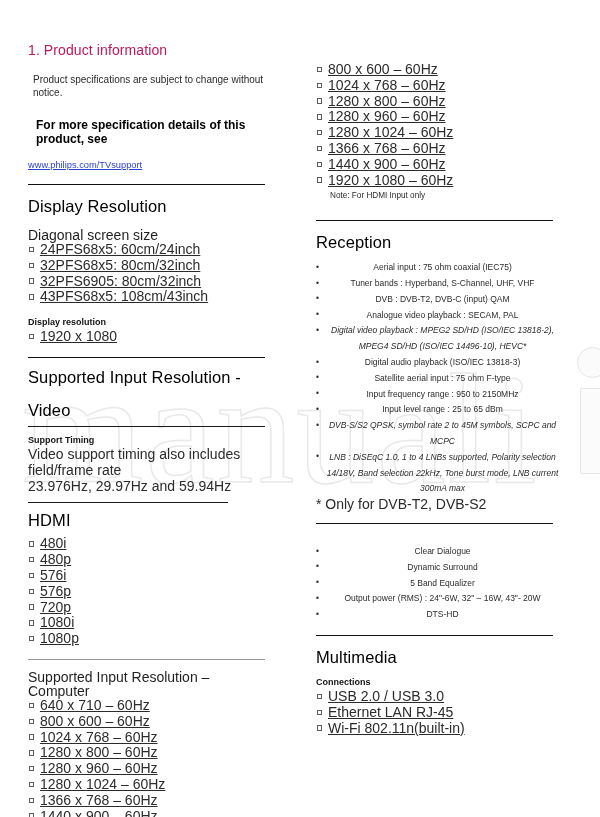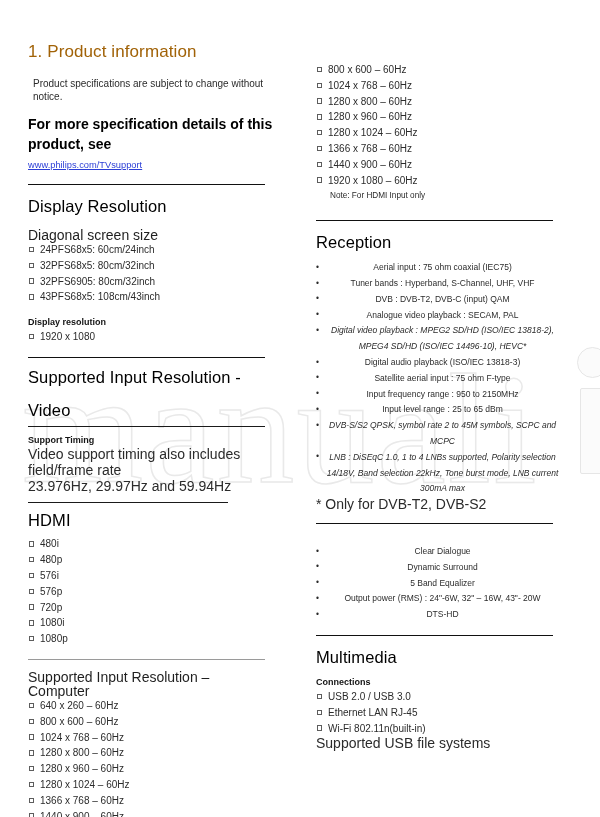--- a/index.html
+++ b/index.html
@@ -70,46 +70,46 @@
   }
   .col {
     position: absolute;
     top: 0;
   }
   .col-left  { left: 28px;  width: 245px; }
   .col-right { left: 316px; width: 245px; }
 
   
   h1.title {
-    font-size: 17px;
+    font-size: 14px;
     font-weight: normal;
     margin: 0;
     padding: 0;
-    color: #a16207;
+    color: #be185d;
     letter-spacing: 0.1px;
   }
   h2.sec {
     font-size: 16.5px;
     font-weight: normal;
     margin: 0;
     padding: 0;
     color: #000;
     letter-spacing: 0.1px;
   }
   .para {
     font-size: 10px;
     line-height: 13px;
     margin: 5px;
     color: #2b2b2b;
   }
   .lead {
-    font-size: 14px;
-    line-height: 20px;
+    font-size: 12px;
+    line-height: 14px;
     font-weight: bold;
-    margin: 0;
+    margin: 8px;
     color: #000;
   }
   a.link {
     font-size: 9.3px;
     color: #2b3ed6;
     text-decoration: underline;
     line-height: 14px;
   }
   .sub {
     font-size: 9px;
@@ -138,26 +138,27 @@
     color: #2b2b2b;
   }
 
   
   ul.boxlist {
     list-style: none;
     margin: 0;
     padding: 0;
   }
   ul.boxlist > li {
-    font-size: 10px;
+    font-size: 14px;
     line-height: 15.8px;
     color: #2b2b2b;
     padding-left: 12px;
     position: relative;
     white-space: nowrap;
+    text-decoration: underline;
   }
   ul.boxlist > li::before {
     content: "";
     position: absolute;
     left: 1px;
     top: 4.8px;
     width: 4.6px;
     height: 5.4px;
     border: 0.8px solid #5d5d5d;
     box-sizing: border-box;
@@ -289,21 +290,21 @@
         <li>1080i</li>
         <li>1080p</li>
       </ul>
 
       <div class="spacer-12"></div>
       <hr class="hr-thin">
       <div class="spacer-10"></div>
 
       <p class="subplain">Supported Input Resolution – Computer</p>
       <ul class="boxlist">
-        <li>640 x 260 – 60Hz</li>
+        <li>640 x 710 – 60Hz</li>
         <li>800 x 600 – 60Hz</li>
         <li>1024 x 768 – 60Hz</li>
         <li>1280 x 800 – 60Hz</li>
         <li>1280 x 960 – 60Hz</li>
         <li>1280 x 1024 – 60Hz</li>
         <li>1366 x 768 – 60Hz</li>
         <li>1440 x 900 – 60Hz</li>
         <li>1920 x 1080 – 60Hz</li>
       </ul>
       <p class="note">Note: For HDMI Input only</p>
@@ -369,17 +370,16 @@
       <div class="spacer-12"></div>
 
       <h2 class="sec">Multimedia</h2>
       <div class="spacer-8"></div>
       <p class="sub">Connections</p>
       <ul class="boxlist">
         <li>USB 2.0 / USB 3.0</li>
         <li>Ethernet LAN RJ-45</li>
         <li>Wi-Fi 802.11n(built-in)</li>
       </ul>
-      <p class="plain">Supported USB file systems</p>
     </div>
 
   </div>
 </div>
 
 </body></html>

